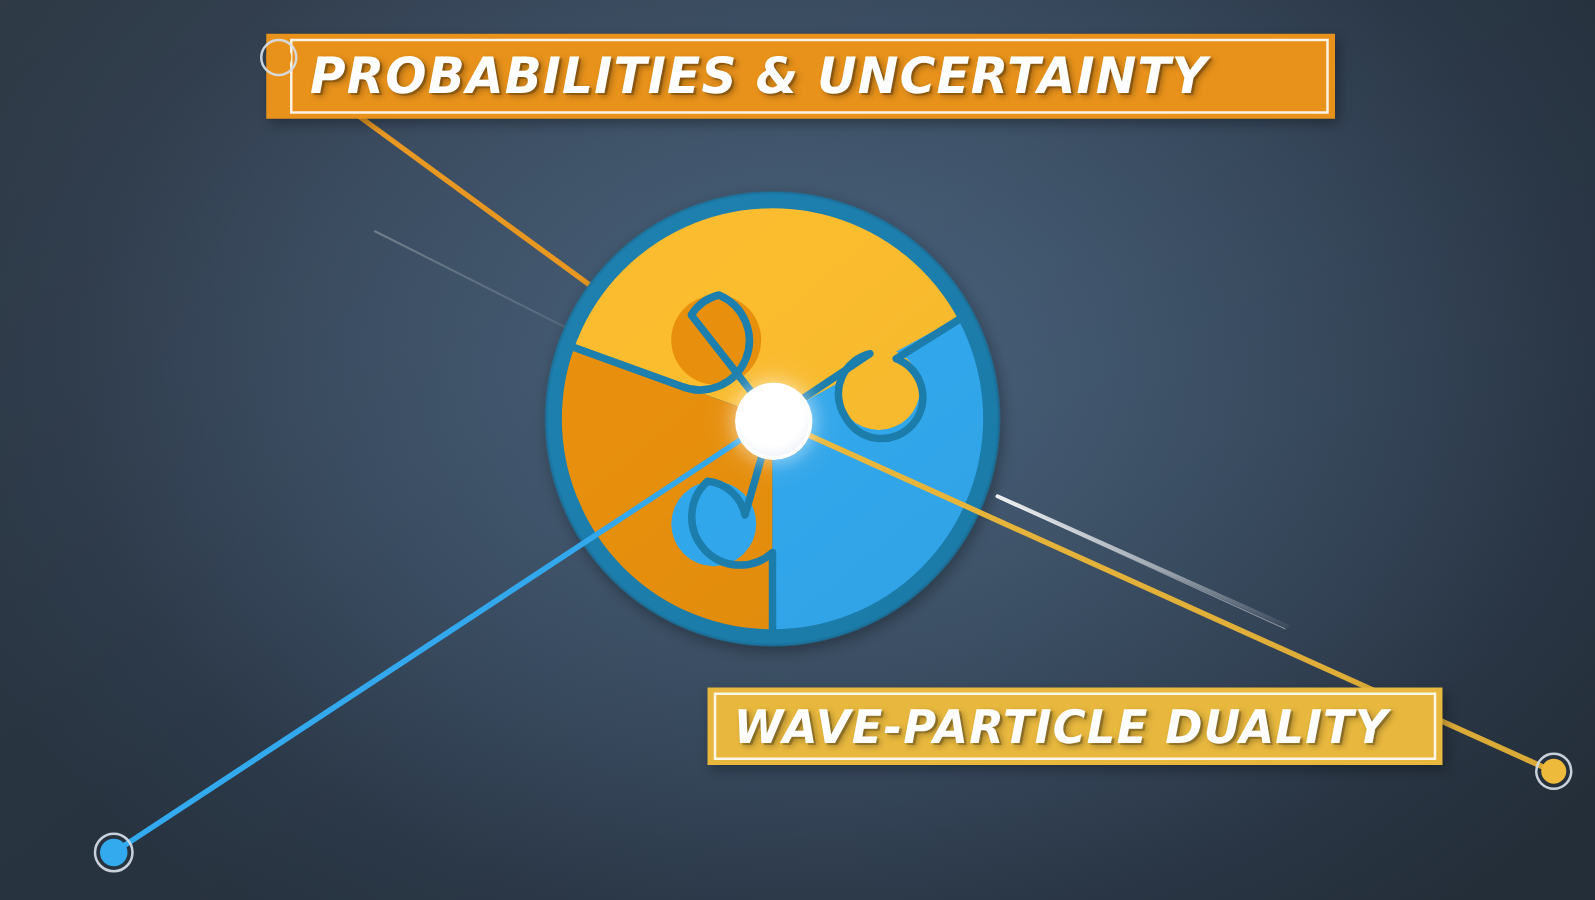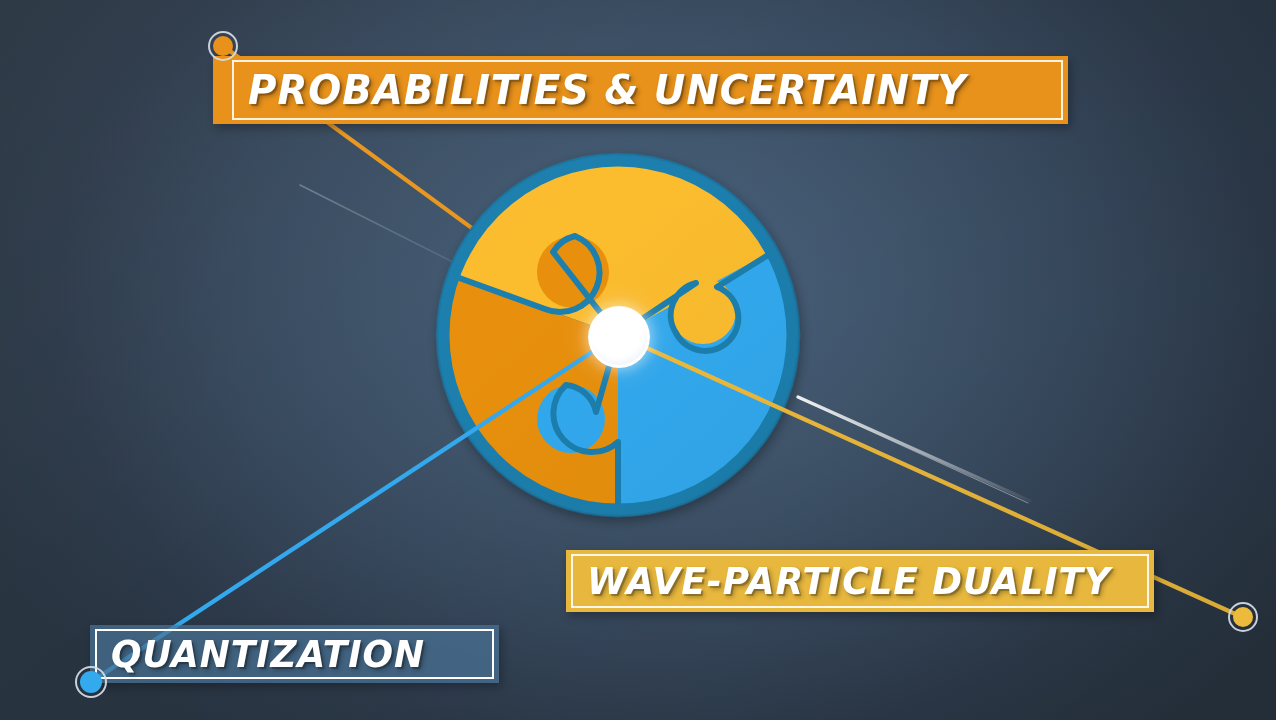--- a/index.html
+++ b/index.html
@@ -43,21 +43,21 @@
     white-space:nowrap;
     text-shadow:
        2px 2px 0 rgba(0,0,0,0.22),
        3px 3px 5px rgba(0,0,0,0.30);
     line-height:1;
     transform:scaleX(0.97);
     transform-origin:left center;
   }
 
   #lbl-prob{
-    left:213px;top:56px;width:855px;height:68px;
+    left:213px;top:27px;width:855px;height:68px;
     background:#e8921b;
     box-shadow:3px 4px 9px rgba(0,0,0,0.30);
     padding-left:19px;
   }
   #lbl-prob .label-text{font-size:40px;}
 
   #lbl-wave{
     left:566px;top:550px;width:588px;height:62px;
     background:#e8b83e;
     box-shadow:3px 4px 9px rgba(0,0,0,0.30);
@@ -221,19 +221,14 @@
       <span class="label-text">PROBABILITIES &amp; UNCERTAINTY</span>
     </div>
   </div>
 
   <div class="label-box" id="lbl-wave">
     <div class="label-inner">
       <span class="label-text">WAVE-PARTICLE DUALITY</span>
     </div>
   </div>
 
-  <div class="label-box" id="lbl-quant">
-    <div class="label-inner">
-      <span class="label-text">QUANTIZATION</span>
-    </div>
-  </div>
 
 </div>
 
 </body></html>

